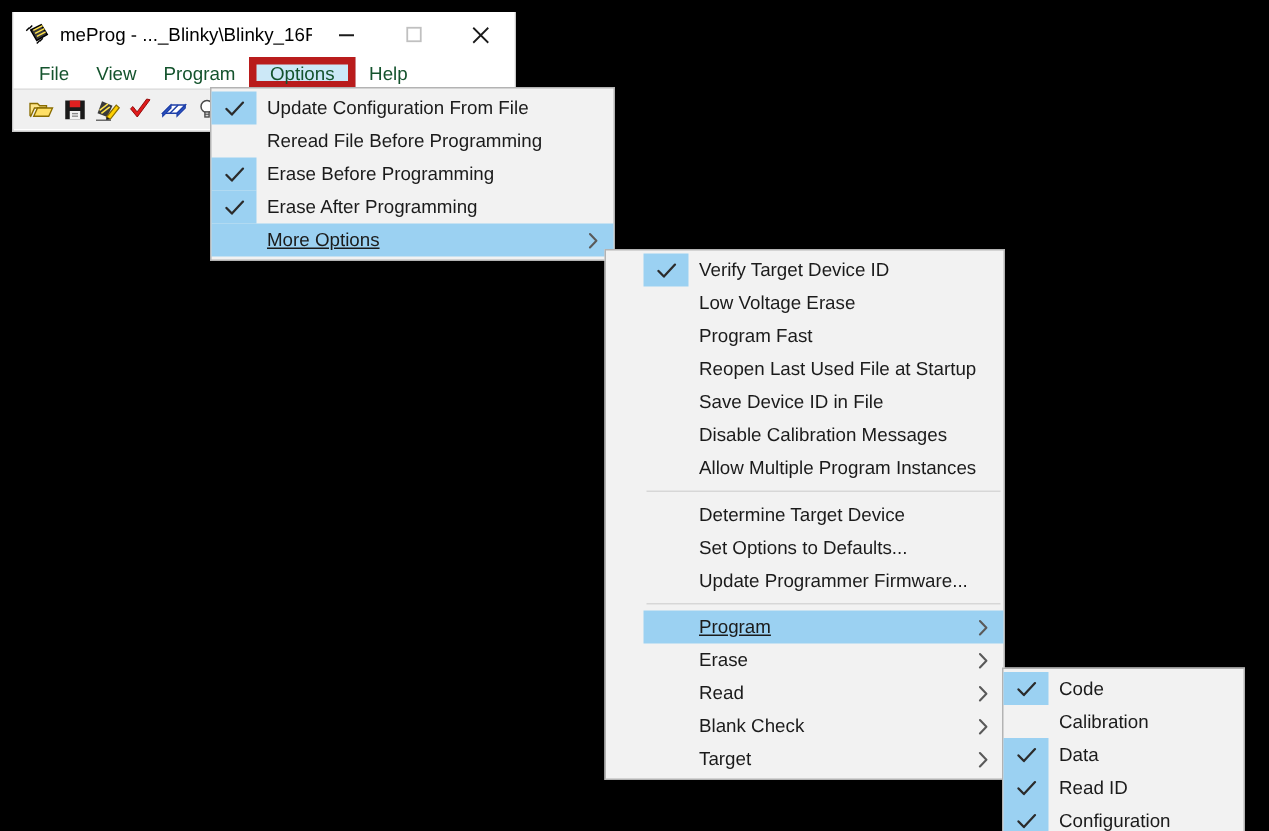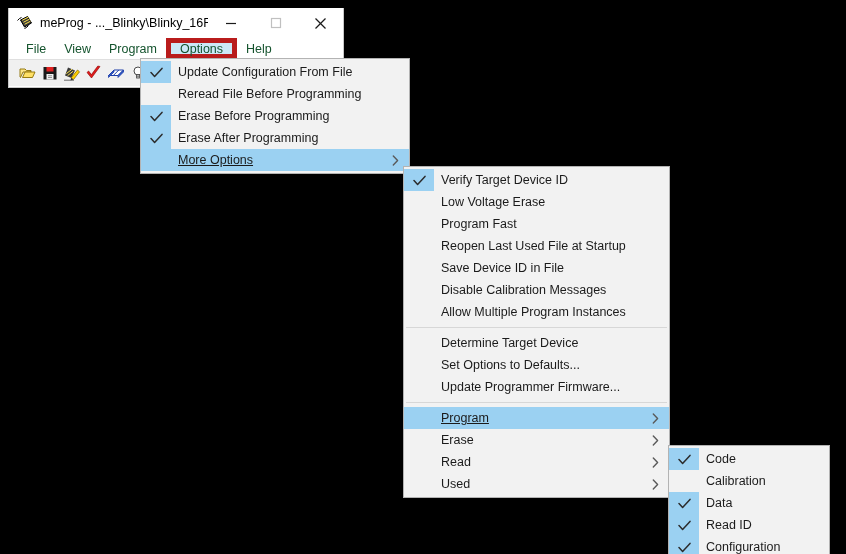--- a/index.html
+++ b/index.html
@@ -153,21 +153,21 @@
     align-items: center;
   }
   .menu-sep {
     height: 1px;
     background: #d7d7d7;
     margin: 4px 2px 4px 2px;
   }
 
   
   #menu-options   { left: 140px;  top: 58px;  width: 270px; }
-  #menu-more      { left: 403px;  top: 166px; width: 267px; }
+  #menu-more      { left: 403px;  top: 166px; width: 267px; padding-left: 25px; }
   #menu-program   { left: 668px;  top: 418px; width: 162px; margin-top: 27px; }
 </style>
 </head>
 <body>
 
 <div id="app-window">
 
   <div id="title-bar">
     <span id="app-icon">
       <svg width="16" height="16" viewBox="0 0 16 16">
@@ -382,21 +382,30 @@
       <span class="menu-check"></span>
       <span class="menu-label">Read</span>
       <span class="menu-arrow">
         <svg width="7" height="11" viewBox="0 0 7 11">
           <path d="M1.3,1 L5.6,5.5 L1.3,10" fill="none" stroke="#5a5a5a" stroke-width="1.4" stroke-linecap="round" stroke-linejoin="round"></path>
         </svg>
       </span>
     </div>
     <div class="menu-item">
       <span class="menu-check"></span>
-      <span class="menu-label">Used</span>
+      <span class="menu-label">Blank Check</span>
+      <span class="menu-arrow">
+        <svg width="7" height="11" viewBox="0 0 7 11">
+          <path d="M1.3,1 L5.6,5.5 L1.3,10" fill="none" stroke="#5a5a5a" stroke-width="1.4" stroke-linecap="round" stroke-linejoin="round"></path>
+        </svg>
+      </span>
+    </div>
+    <div class="menu-item">
+      <span class="menu-check"></span>
+      <span class="menu-label">Target</span>
       <span class="menu-arrow">
         <svg width="7" height="11" viewBox="0 0 7 11">
           <path d="M1.3,1 L5.6,5.5 L1.3,10" fill="none" stroke="#5a5a5a" stroke-width="1.4" stroke-linecap="round" stroke-linejoin="round"></path>
         </svg>
       </span>
     </div>
   </div>
 
 <div id="menu-program" class="menu-popup">
     <div class="menu-item">

